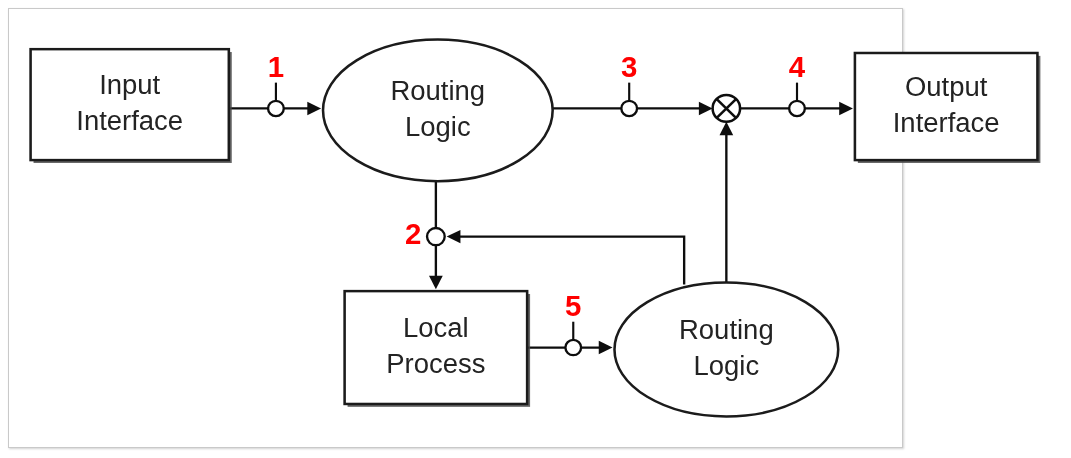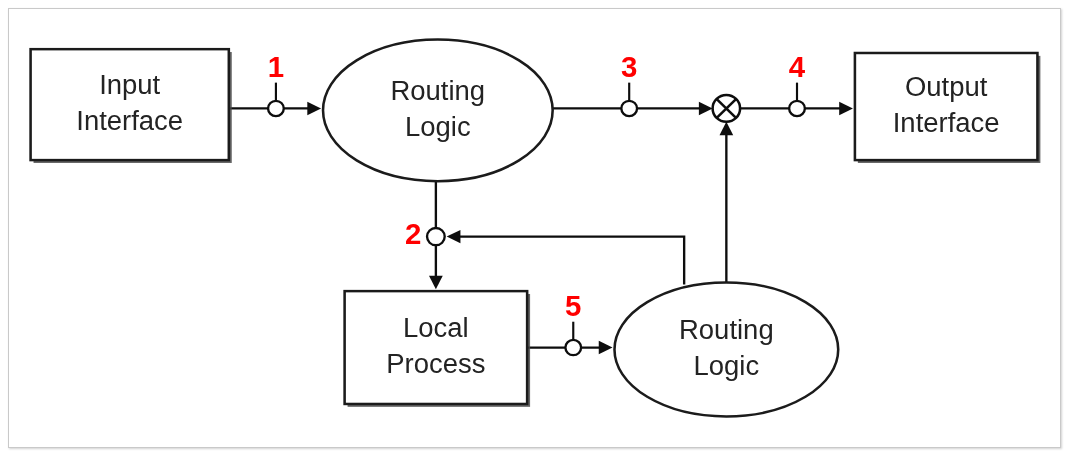--- a/index.html
+++ b/index.html
@@ -14,21 +14,21 @@
     position: relative;
     width: 1071px;
     height: 458px;
     background: #ffffff;
     overflow: hidden;
   }
   #diagram-frame {
     position: absolute;
     left: 8px;
     top: 8px;
-    width: 1053px;
+    width: 895px;
     height: 440px;
     box-sizing: border-box;
     border: 1px solid #c9c9c9;
     background: #ffffff;
     box-shadow: 1px 1px 2px rgba(0,0,0,0.18);
   }
   svg#diagram {
     display: block;
     position: absolute;
     left: 0;

